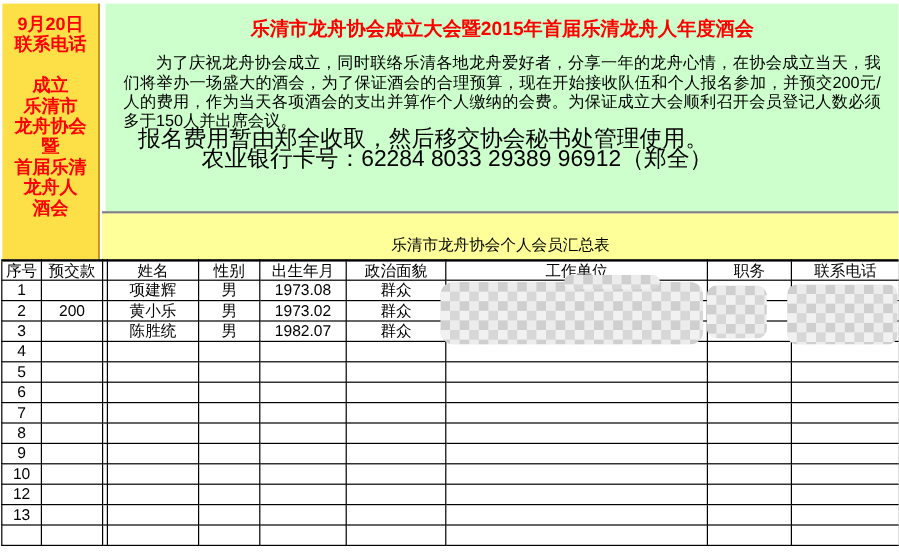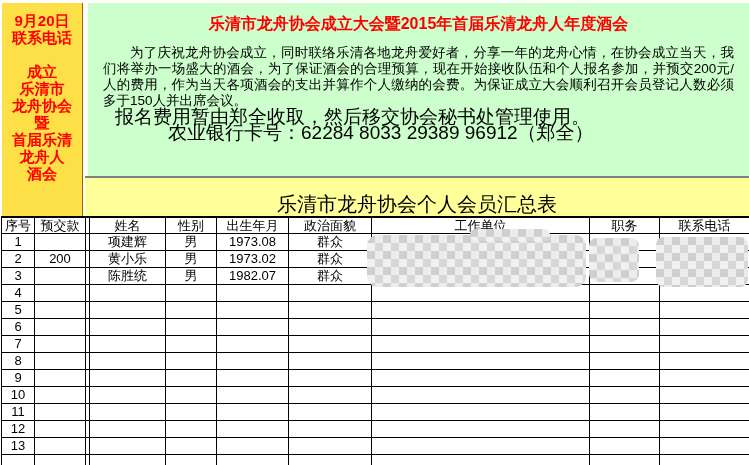--- a/index.html
+++ b/index.html
@@ -23,21 +23,21 @@
   .notice-para{font-size:13.5px;line-height:16px;text-indent:2em;text-align:justify;padding:0 15px;}
   .notice-line{font-size:19px;line-height:16px;white-space:nowrap;}
   .indent1{padding-left:27px;}
   .indent2{padding-left:80px;}
   
   #gray-divider{position:absolute;left:85px;top:176px;width:664px;height:2px;background:#808080;}
   #banner{
     position:absolute;left:85px;top:178px;width:664px;height:38px;background:#ffff99;
     display:flex;align-items:flex-end;justify-content:center;box-sizing:border-box;padding-bottom:4px;
   }
-  .banner-title{font-size:20px;line-height:16px;color:#000;white-space:nowrap;}
+  .banner-title{font-size:13px;line-height:16px;color:#000;white-space:nowrap;}
   
   #grid-wrap{position:absolute;left:1px;top:216px;width:748px;}
   table{border-collapse:collapse;table-layout:fixed;width:748px;border-top:2px solid #000;}
   th,td{
     border:1px solid #000;padding:0;height:16px;line-height:16px;
     font-size:13px;font-weight:normal;text-align:center;
     overflow:hidden;white-space:nowrap;background:#fff;
   }
   thead th{height:15px;line-height:15px;margin-top:27px;}
   
@@ -229,32 +229,20 @@
             <td></td>
             <td></td>
             <td></td>
             <td></td>
             <td></td>
             <td></td>
             <td></td>
             <td></td>
           </tr>
           <tr>
-            <td>11</td>
-            <td></td>
-            <td></td>
-            <td></td>
-            <td></td>
-            <td></td>
-            <td></td>
-            <td></td>
-            <td></td>
-            <td></td>
-          </tr>
-          <tr>
             <td>12</td>
             <td></td>
             <td></td>
             <td></td>
             <td></td>
             <td></td>
             <td></td>
             <td></td>
             <td></td>
             <td></td>

